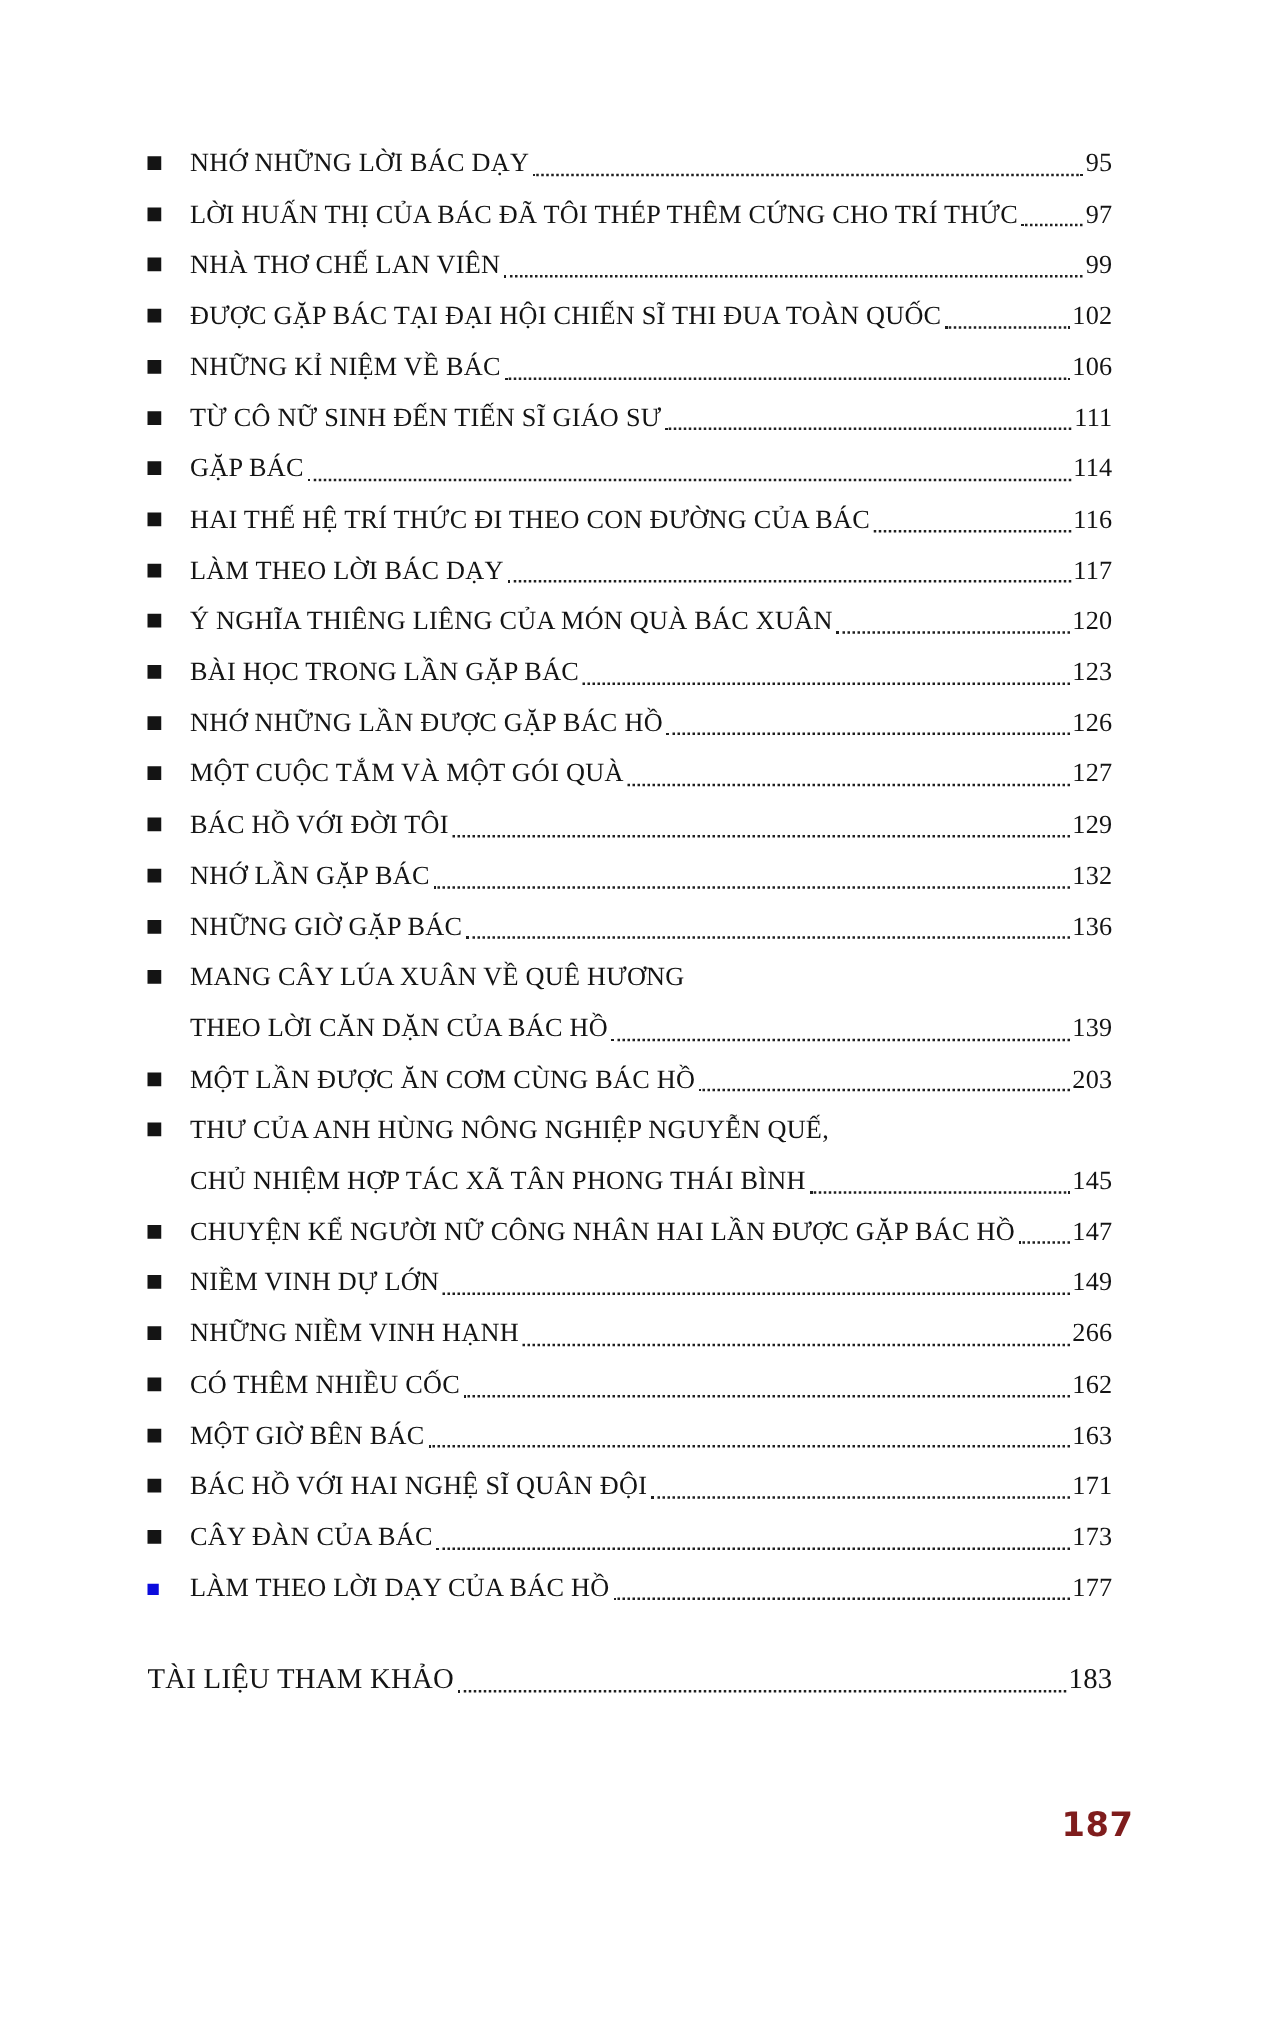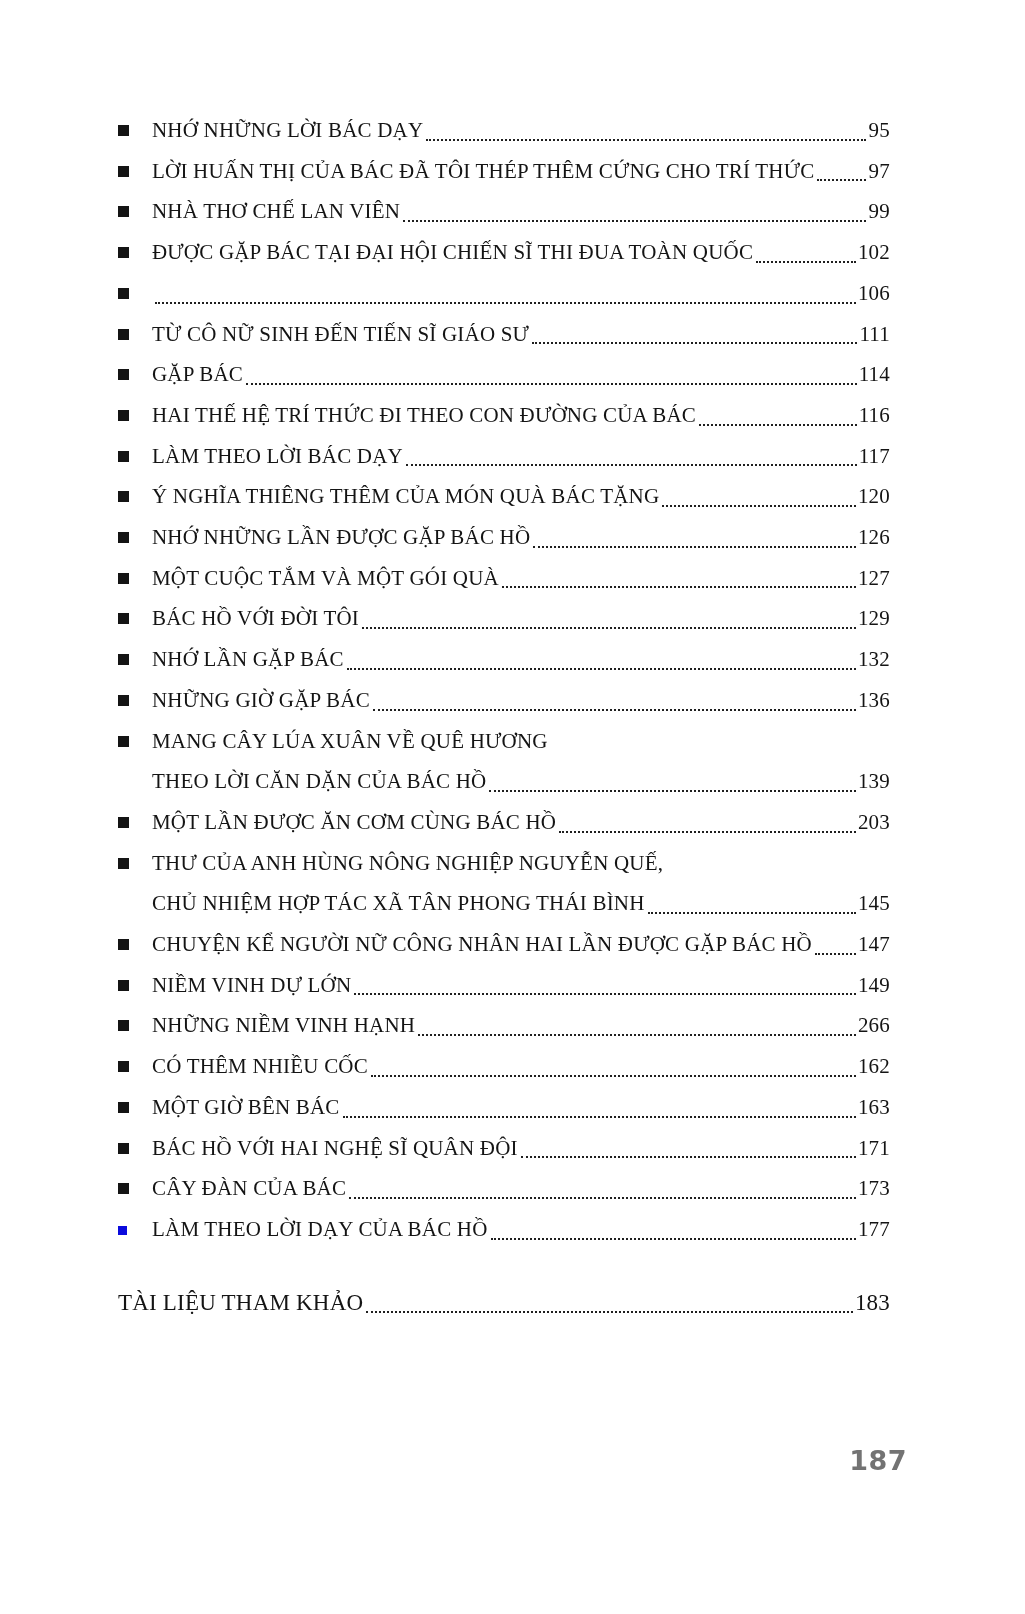--- a/index.html
+++ b/index.html
@@ -81,21 +81,21 @@
   .reference {
     margin-top: 33px;
   }
   .footer-pagenum {
     position: absolute;
     right: 118px;
     top: 1445px;
     font-family: "DejaVu Sans", "Liberation Sans", sans-serif;
     font-weight: bold;
     font-size: 27px;
-    color: #737373;
+    color: #7f1d1d;
     letter-spacing: 0.5px;
   }
 </style>
 </head>
 <body>
 
 <div class="toc">
   <div id="entries">
       <div class="entry">
         <div class="bullet-col">
@@ -144,20 +144,21 @@
             <span class="pagenum">102</span>
           </div>
         </div>
       </div>
       <div class="entry">
         <div class="bullet-col">
           <span class="bullet"></span>
         </div>
         <div class="content">
           <div class="line">
+            <span class="title">NHỮNG KỈ NIỆM VỀ BÁC</span>
             <span class="dots"></span>
             <span class="pagenum">106</span>
           </div>
         </div>
       </div>
       <div class="entry">
         <div class="bullet-col">
           <span class="bullet"></span>
         </div>
         <div class="content">
@@ -203,23 +204,35 @@
             <span class="pagenum">117</span>
           </div>
         </div>
       </div>
       <div class="entry">
         <div class="bullet-col">
           <span class="bullet"></span>
         </div>
         <div class="content">
           <div class="line">
-            <span class="title">Ý NGHĨA THIÊNG THÊM CỦA MÓN QUÀ BÁC TẶNG</span>
+            <span class="title">Ý NGHĨA THIÊNG LIÊNG CỦA MÓN QUÀ BÁC XUÂN</span>
             <span class="dots"></span>
             <span class="pagenum">120</span>
+          </div>
+        </div>
+      </div>
+      <div class="entry">
+        <div class="bullet-col">
+          <span class="bullet"></span>
+        </div>
+        <div class="content">
+          <div class="line">
+            <span class="title">BÀI HỌC TRONG LẦN GẶP BÁC</span>
+            <span class="dots"></span>
+            <span class="pagenum">123</span>
           </div>
         </div>
       </div>
       <div class="entry">
         <div class="bullet-col">
           <span class="bullet"></span>
         </div>
         <div class="content">
           <div class="line">
             <span class="title">NHỚ NHỮNG LẦN ĐƯỢC GẶP BÁC HỒ</span>

